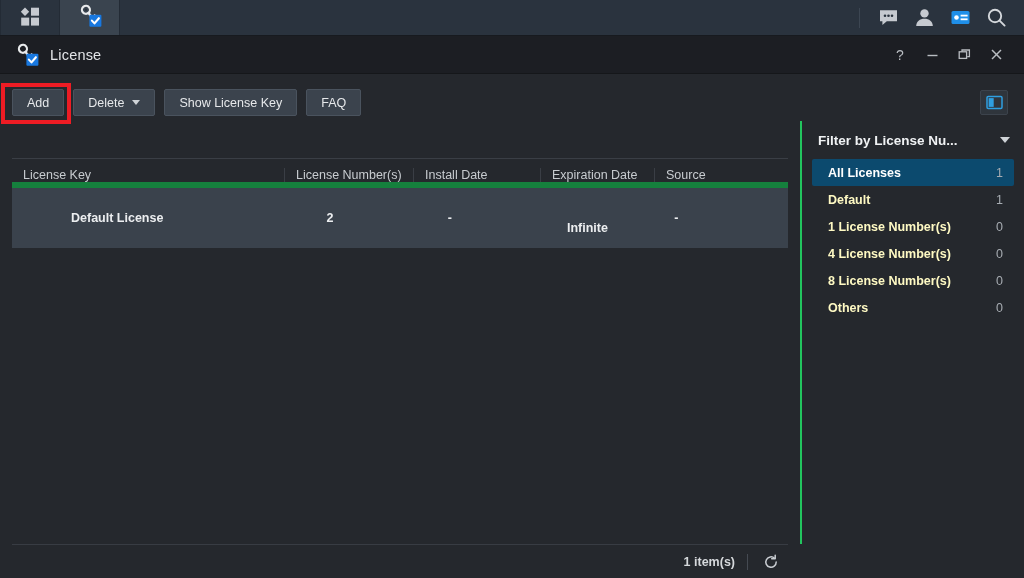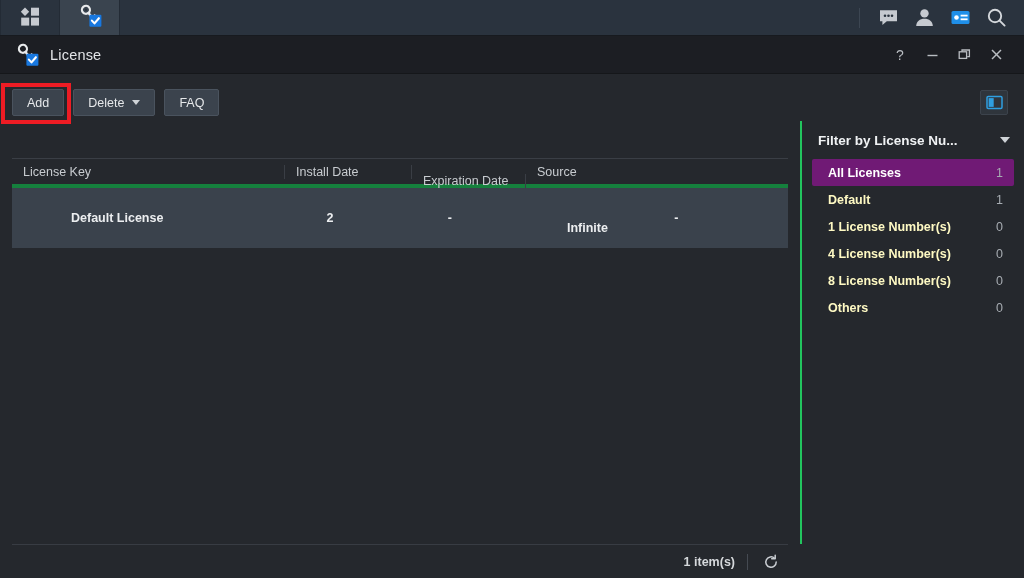--- a/index.html
+++ b/index.html
@@ -96,22 +96,22 @@
   .stat-used  { left: 122px; }
   .stat-avail { left: 214px; }
   .stat-max   { right: 12px; font-weight: bold; }
 
   
   .table-wrap {
     position: absolute; top: 84px; left: 12px;
     width: 776px; height: 166px;
   }
   .thead {
-    display: flex; height: 30px; align-items: center;
-    border-top: 1px solid #3a3e45; border-bottom: 4px solid #15803d;
+    display: flex; height: 30px; align-items: flex-end;
+    border-top: 1px solid #3a3e45; border-bottom: 6px solid #15803d;
     background: #25282d;
   }
   .th {
     font-size: 12.5px; color: #c8ccd0;
     display: flex; align-items: center; padding-left: 11px;
     border-right: 1px solid #3a3e45;
     white-space: nowrap; overflow: hidden;
     cursor: pointer;
   }
   .th:last-child { border-right: none; }
@@ -158,21 +158,21 @@
   .sb-caret {
     margin-left: auto; width: 0; height: 0;
     border-left: 5px solid transparent; border-right: 5px solid transparent;
     border-top: 6px solid #cfd3d7;
   }
   .sb-list { padding: 0 10px; }
   .sb-item {
     height: 27px; display: flex; align-items: center;
     padding: 0 11px 0 16px; border-radius: 2px; cursor: pointer;
   }
-  .sb-item.sel { background: #701a75; }
+  .sb-item.sel { background: #0c4a6e; }
   .sb-label { font-size: 12.5px; color: #fef9c3; font-weight: bold; }
   .sb-item.sel .sb-label { color: #ffffff; }
   .sb-count { margin-left: auto; font-size: 12.5px; color: #a7acb2; }
 
   
   .footer {
     position: absolute; left: 12px; right: 236px; bottom: 0; height: 34px;
     border-top: 1px solid #383c43;
     display: flex; align-items: center; justify-content: flex-end;
     padding-right: 6px; gap: 12px;
@@ -299,35 +299,37 @@
   <div class="winbody">
 
     <div class="toolbar">
       <div class="tbar-btn">Add</div>
 
       <div class="tbar-btn">
         <span>Delete</span>
         <span class="caret-dn"></span>
       </div>
 
+      <div class="tbar-btn">Show License Key</div>
 
       <div class="tbar-btn">FAQ</div>
     </div>
 
     <div class="panel-toggle">
       <svg width="17" height="15" viewBox="0 0 17 15">
         <rect x="1" y="1.5" width="15" height="12" rx="1.2" fill="none" stroke="#2f9fe0" stroke-width="1.5"></rect>
         <rect x="2.6" y="3.1" width="5.1" height="8.8" fill="#2f9fe0"></rect>
       </svg>
     </div>
 
 
     <div class="table-wrap">
       <div class="thead">
         <div class="th c0">License Key</div>
+        <div class="th c1">License Number(s)</div>
         <div class="th c2">Install Date</div>
         <div class="th c3">Expiration Date</div>
         <div class="th c4">Source</div>
       </div>
 
       <div class="trow">
         <div class="td c0">Default License</div>
         <div class="td c1">2</div>
         <div class="td c2">-</div>
         <div class="td c3">Infinite</div>

